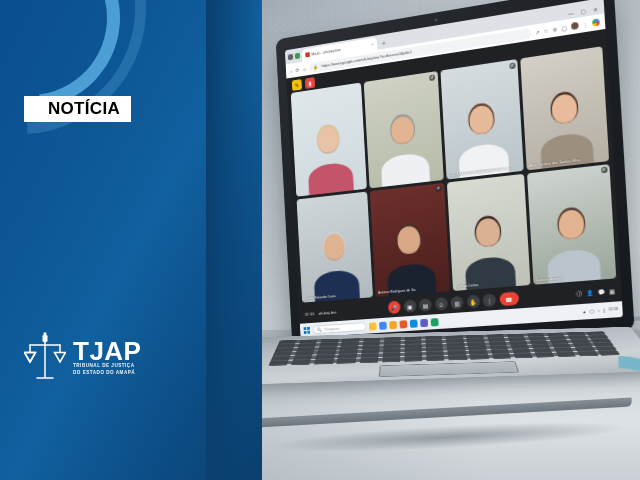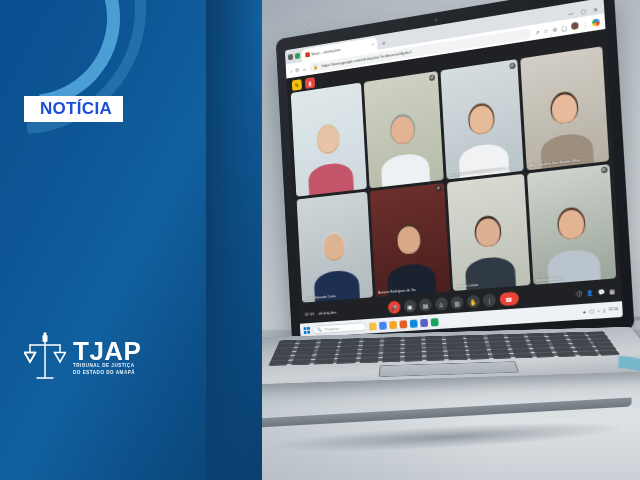--- a/index.html
+++ b/index.html
@@ -257,23 +257,23 @@
   }
   .arc-br{
     position:absolute; right:-72px; bottom:-66px; width:190px; height:190px;
     border:12px solid #6fb5c9; border-radius:50%;
     border-left-color:transparent; border-top-color:transparent;
     transform:rotate(-44deg); opacity:.9; z-index:6;
   }
 
   .content{ position:absolute; left:24px; top:96px; width:218px; z-index:3; }
   .badge{
-    display:inline-block; background:#ffffff; color:#1d4ed8;
+    display:inline-block; background:#ffffff; color:#000000;
     font-size:17px; font-weight:700; letter-spacing:.3px;
-    padding:4px 11px 5px 16px; line-height:1;
+    padding:4px 11px 5px 24px; line-height:1;
   }
   .headline{
     margin-top:14px; color:#9fd4ef; font-size:16.5px; line-height:1.42;
     font-weight:700; text-align:justify; letter-spacing:.1px;
   }
 
   .logo{
     position:absolute; left:24px; top:332px; z-index:3;
     display:flex; align-items:center; gap:7px;
   }

